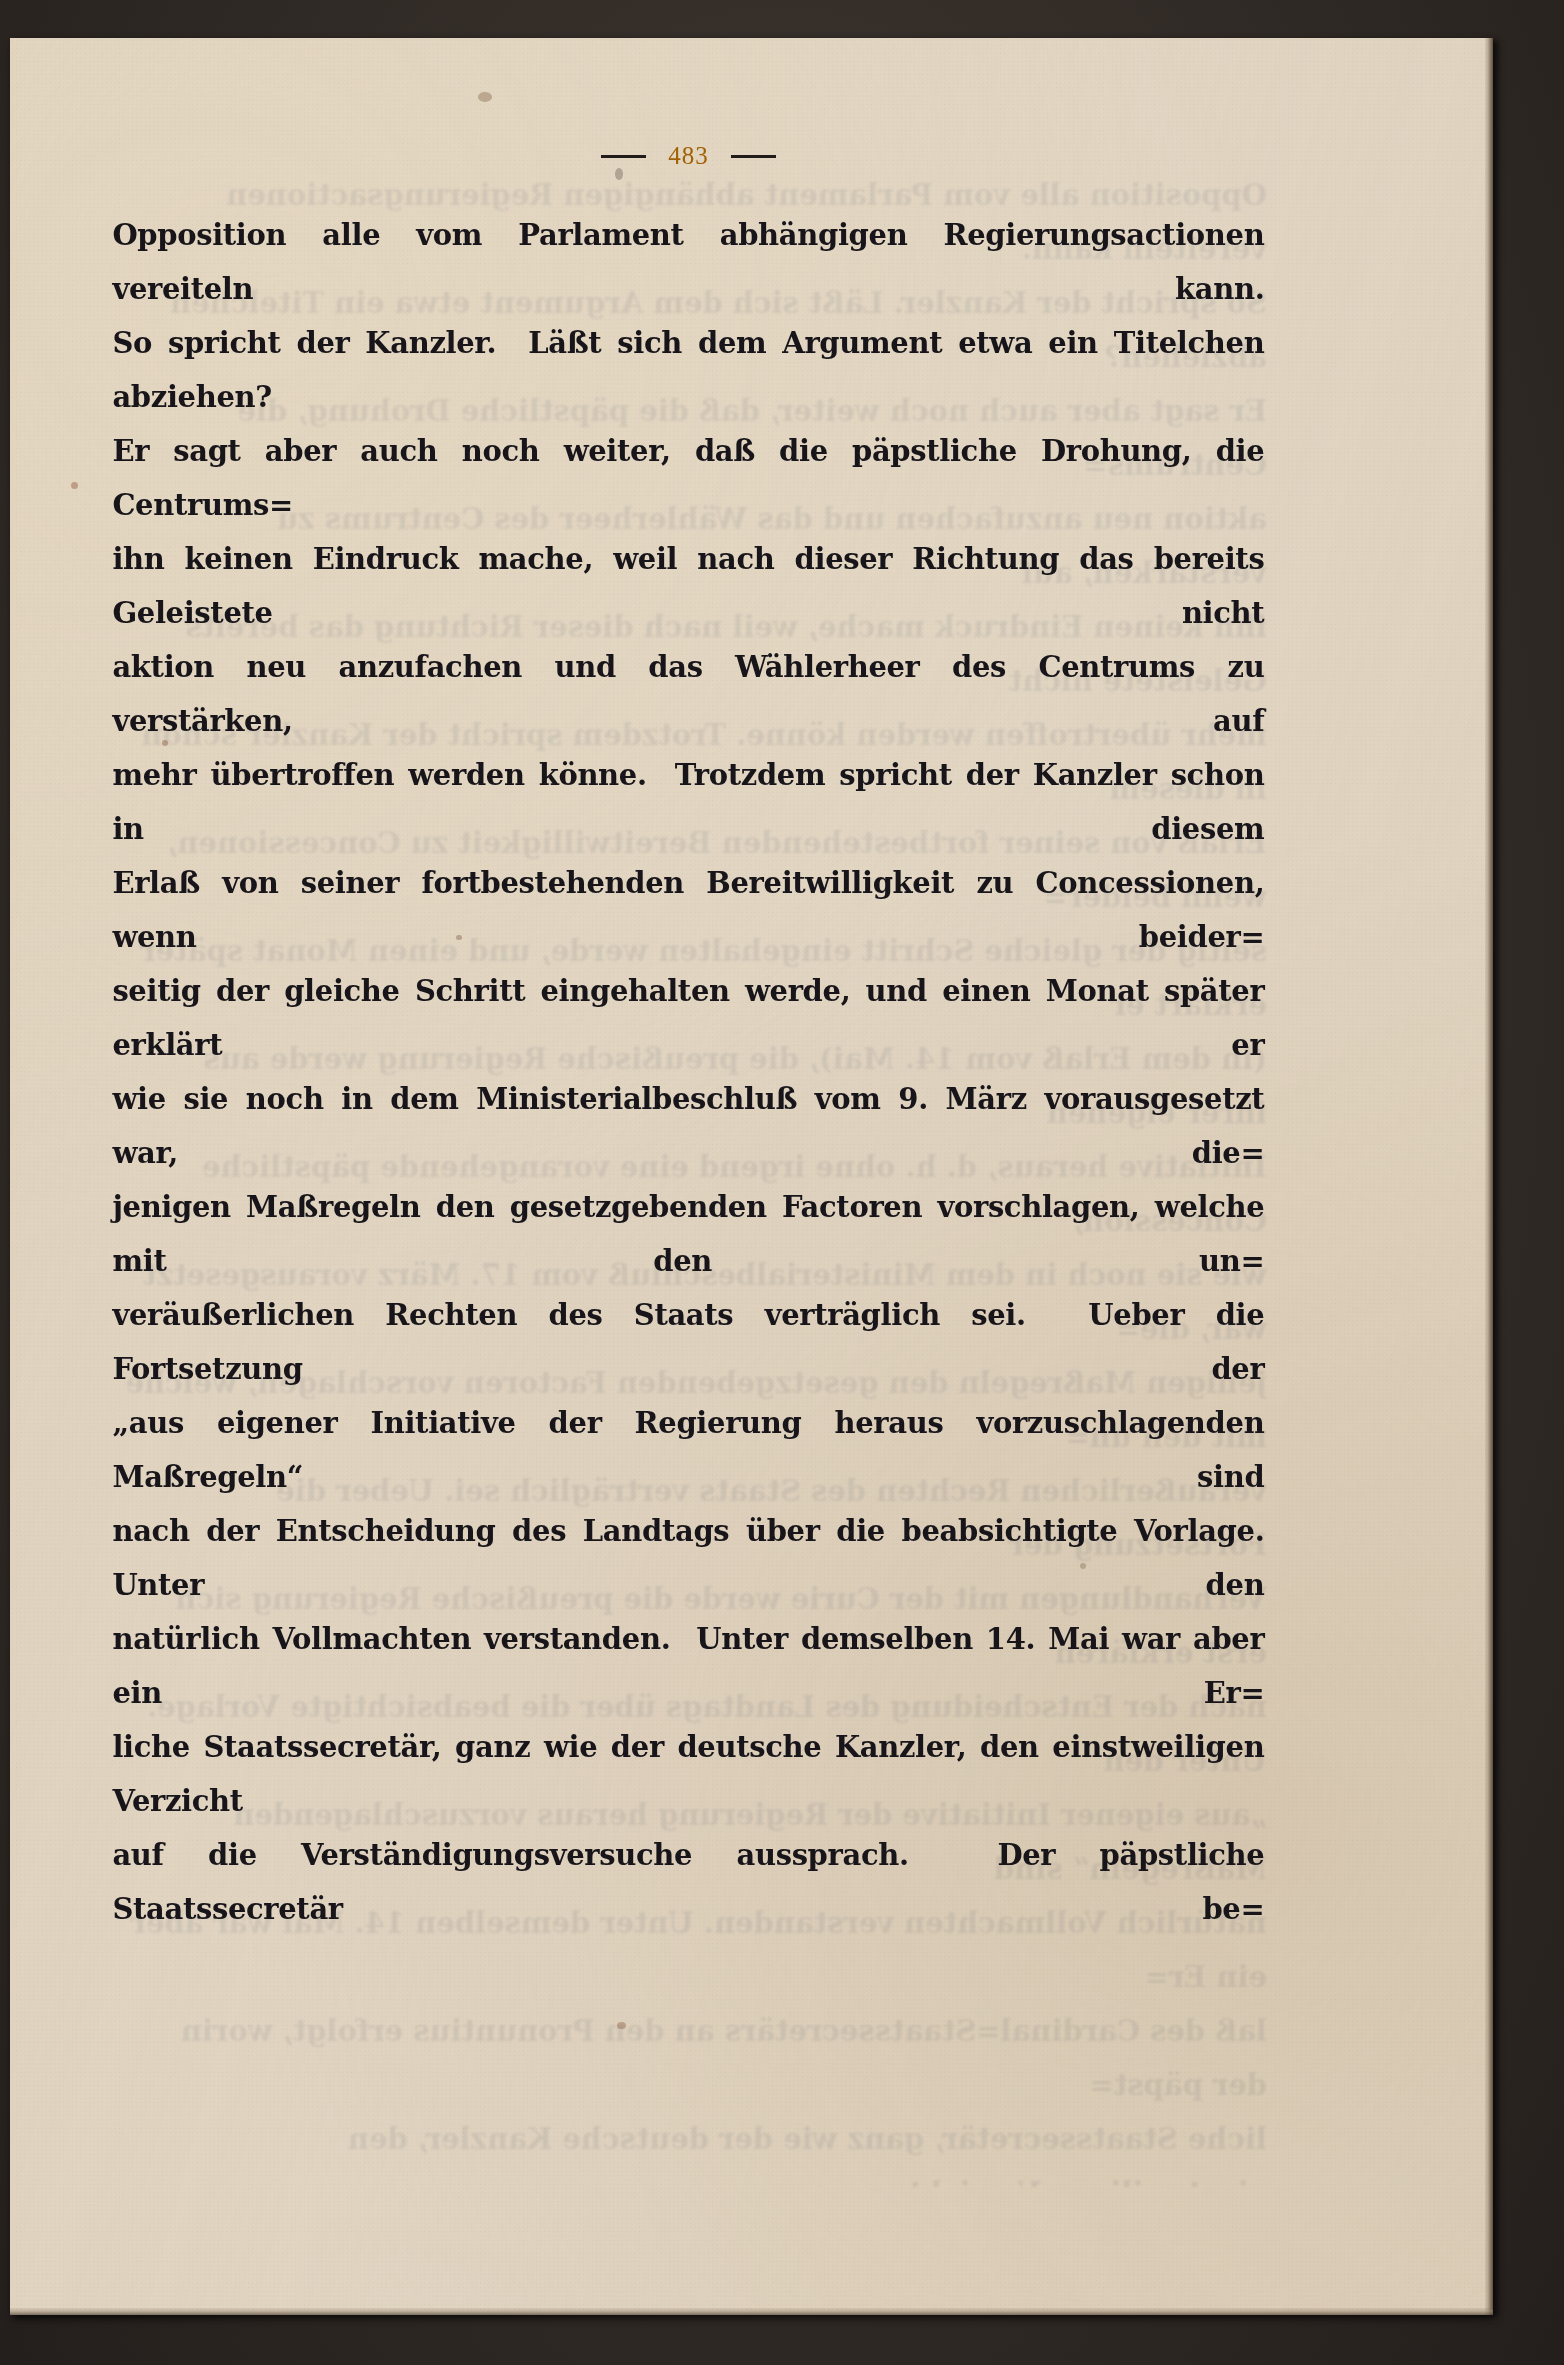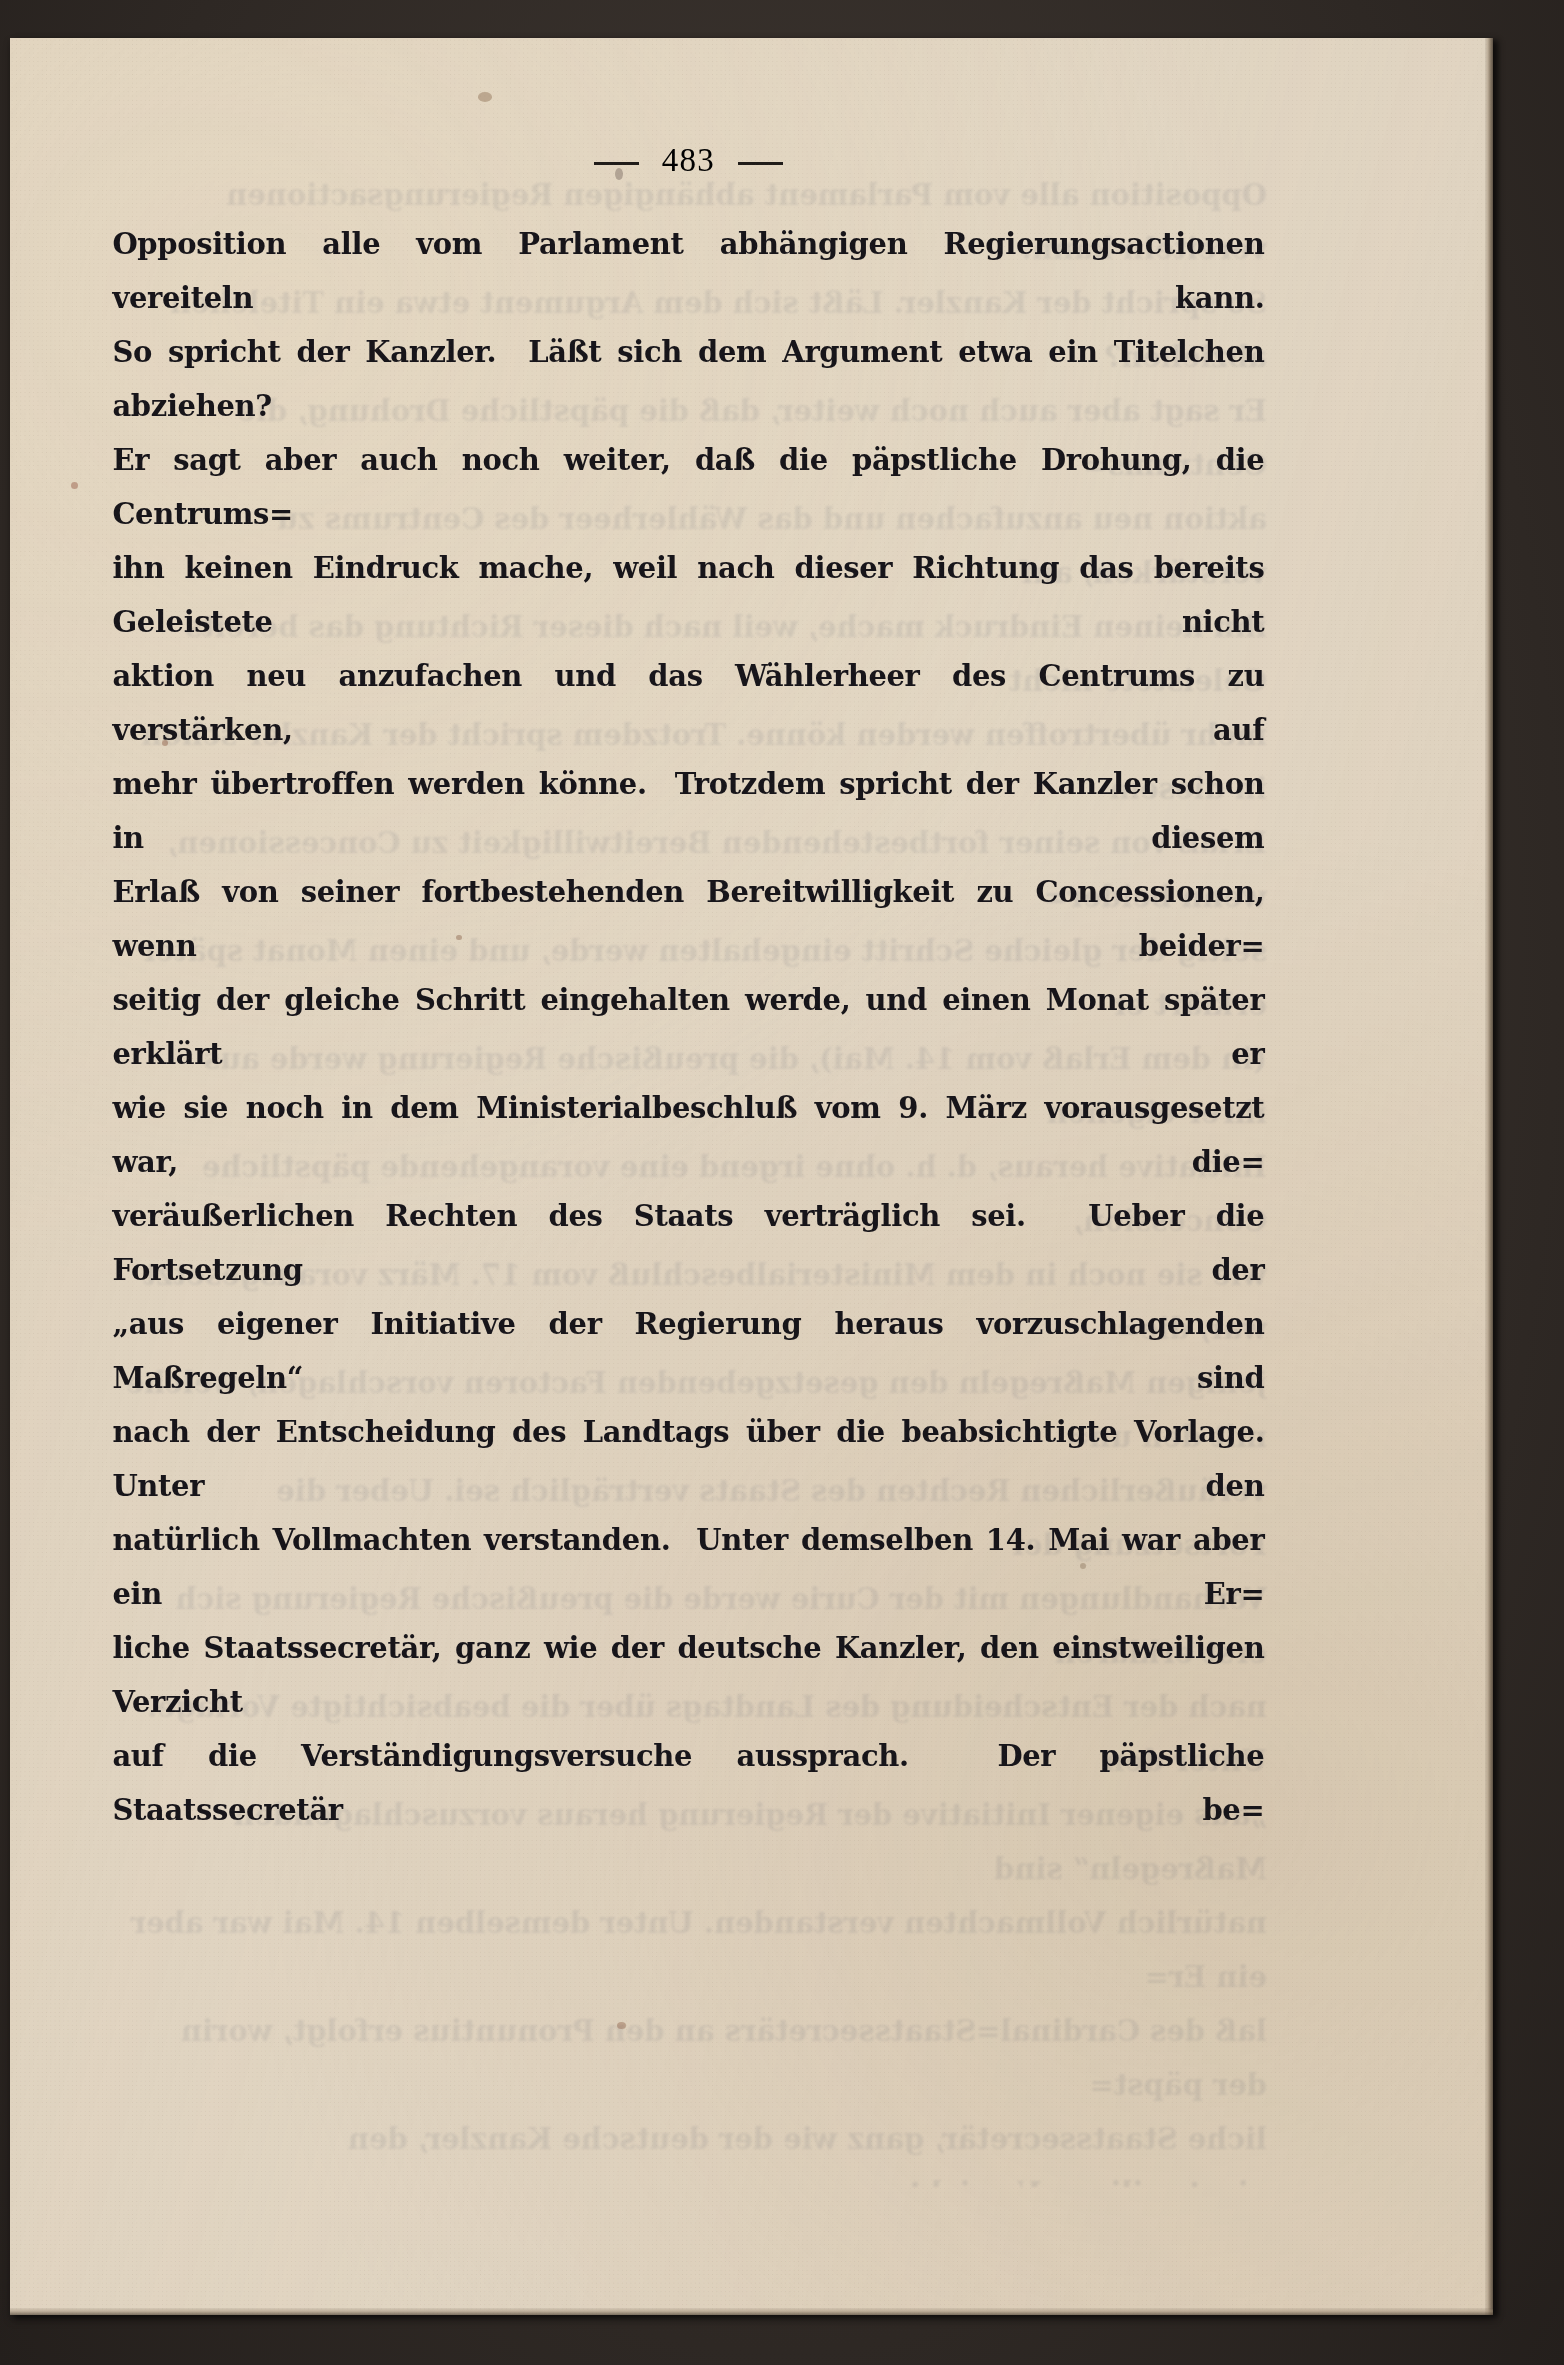--- a/index.html
+++ b/index.html
@@ -96,23 +96,23 @@
   
   #content {
     position: absolute;
     left: 102px;
     top: 104px;
     width: 1152px;
   }
 
   .running-head {
     text-align: center;
-    font-size: 33px;
+    font-size: 25px;
     letter-spacing: .06em;
-    color: #000000;
+    color: #a16207;
     margin: 0 0 38px 0;
     font-family: "Liberation Serif", "DejaVu Serif", serif;
     font-weight: 400;
   }
   .running-head .dash {
     display: inline-block;
     margin: 0 22.5px;
     position: relative;
     top: -6px;
     width: 45px;
@@ -225,20 +225,21 @@
           <p>
             <span class="ln">Opposition alle vom Parlament abhängigen Regierungsactionen vereiteln kann.</span>
             <span class="ln">So spricht der Kanzler.  Läßt sich dem Argument etwa ein Titelchen abziehen?</span>
             <span class="ln">Er sagt aber auch noch weiter, daß die päpstliche Drohung, die Centrums=</span>
             <span class="ln">ihn keinen Eindruck mache, weil nach dieser Richtung das bereits Geleistete nicht</span>
             <span class="ln">aktion neu anzufachen und das Wählerheer des Centrums zu verstärken, auf</span>
             <span class="ln">mehr übertroffen werden könne.  Trotzdem spricht der Kanzler schon in diesem</span>
             <span class="ln">Erlaß von seiner fortbestehenden Bereitwilligkeit zu Concessionen, wenn beider=</span>
             <span class="ln">seitig der gleiche Schritt eingehalten werde, und einen Monat später erklärt er</span>
             <span class="ln">wie sie noch in dem Ministerialbeschluß vom 9. März vorausgesetzt war, die=</span>
+            <span class="ln">jenigen Maßregeln den gesetzgebenden Factoren vorschlagen, welche mit den un=</span>
             <span class="ln">veräußerlichen Rechten des Staats verträglich sei.  Ueber die Fortsetzung der</span>
             <span class="ln">„aus eigener Initiative der Regierung heraus vorzuschlagenden Maßregeln“ sind</span>
             <span class="ln">nach der Entscheidung des Landtags über die beabsichtigte Vorlage.  Unter den</span>
             <span class="ln">natürlich Vollmachten verstanden.  Unter demselben 14. Mai war aber ein Er=</span>
             <span class="ln">liche Staatssecretär, ganz wie der deutsche Kanzler, den einstweiligen Verzicht</span>
             <span class="ln">auf die Verständigungsversuche aussprach.  Der päpstliche Staatssecretär be=</span>
           </p>
         </div>
 
     </div>

